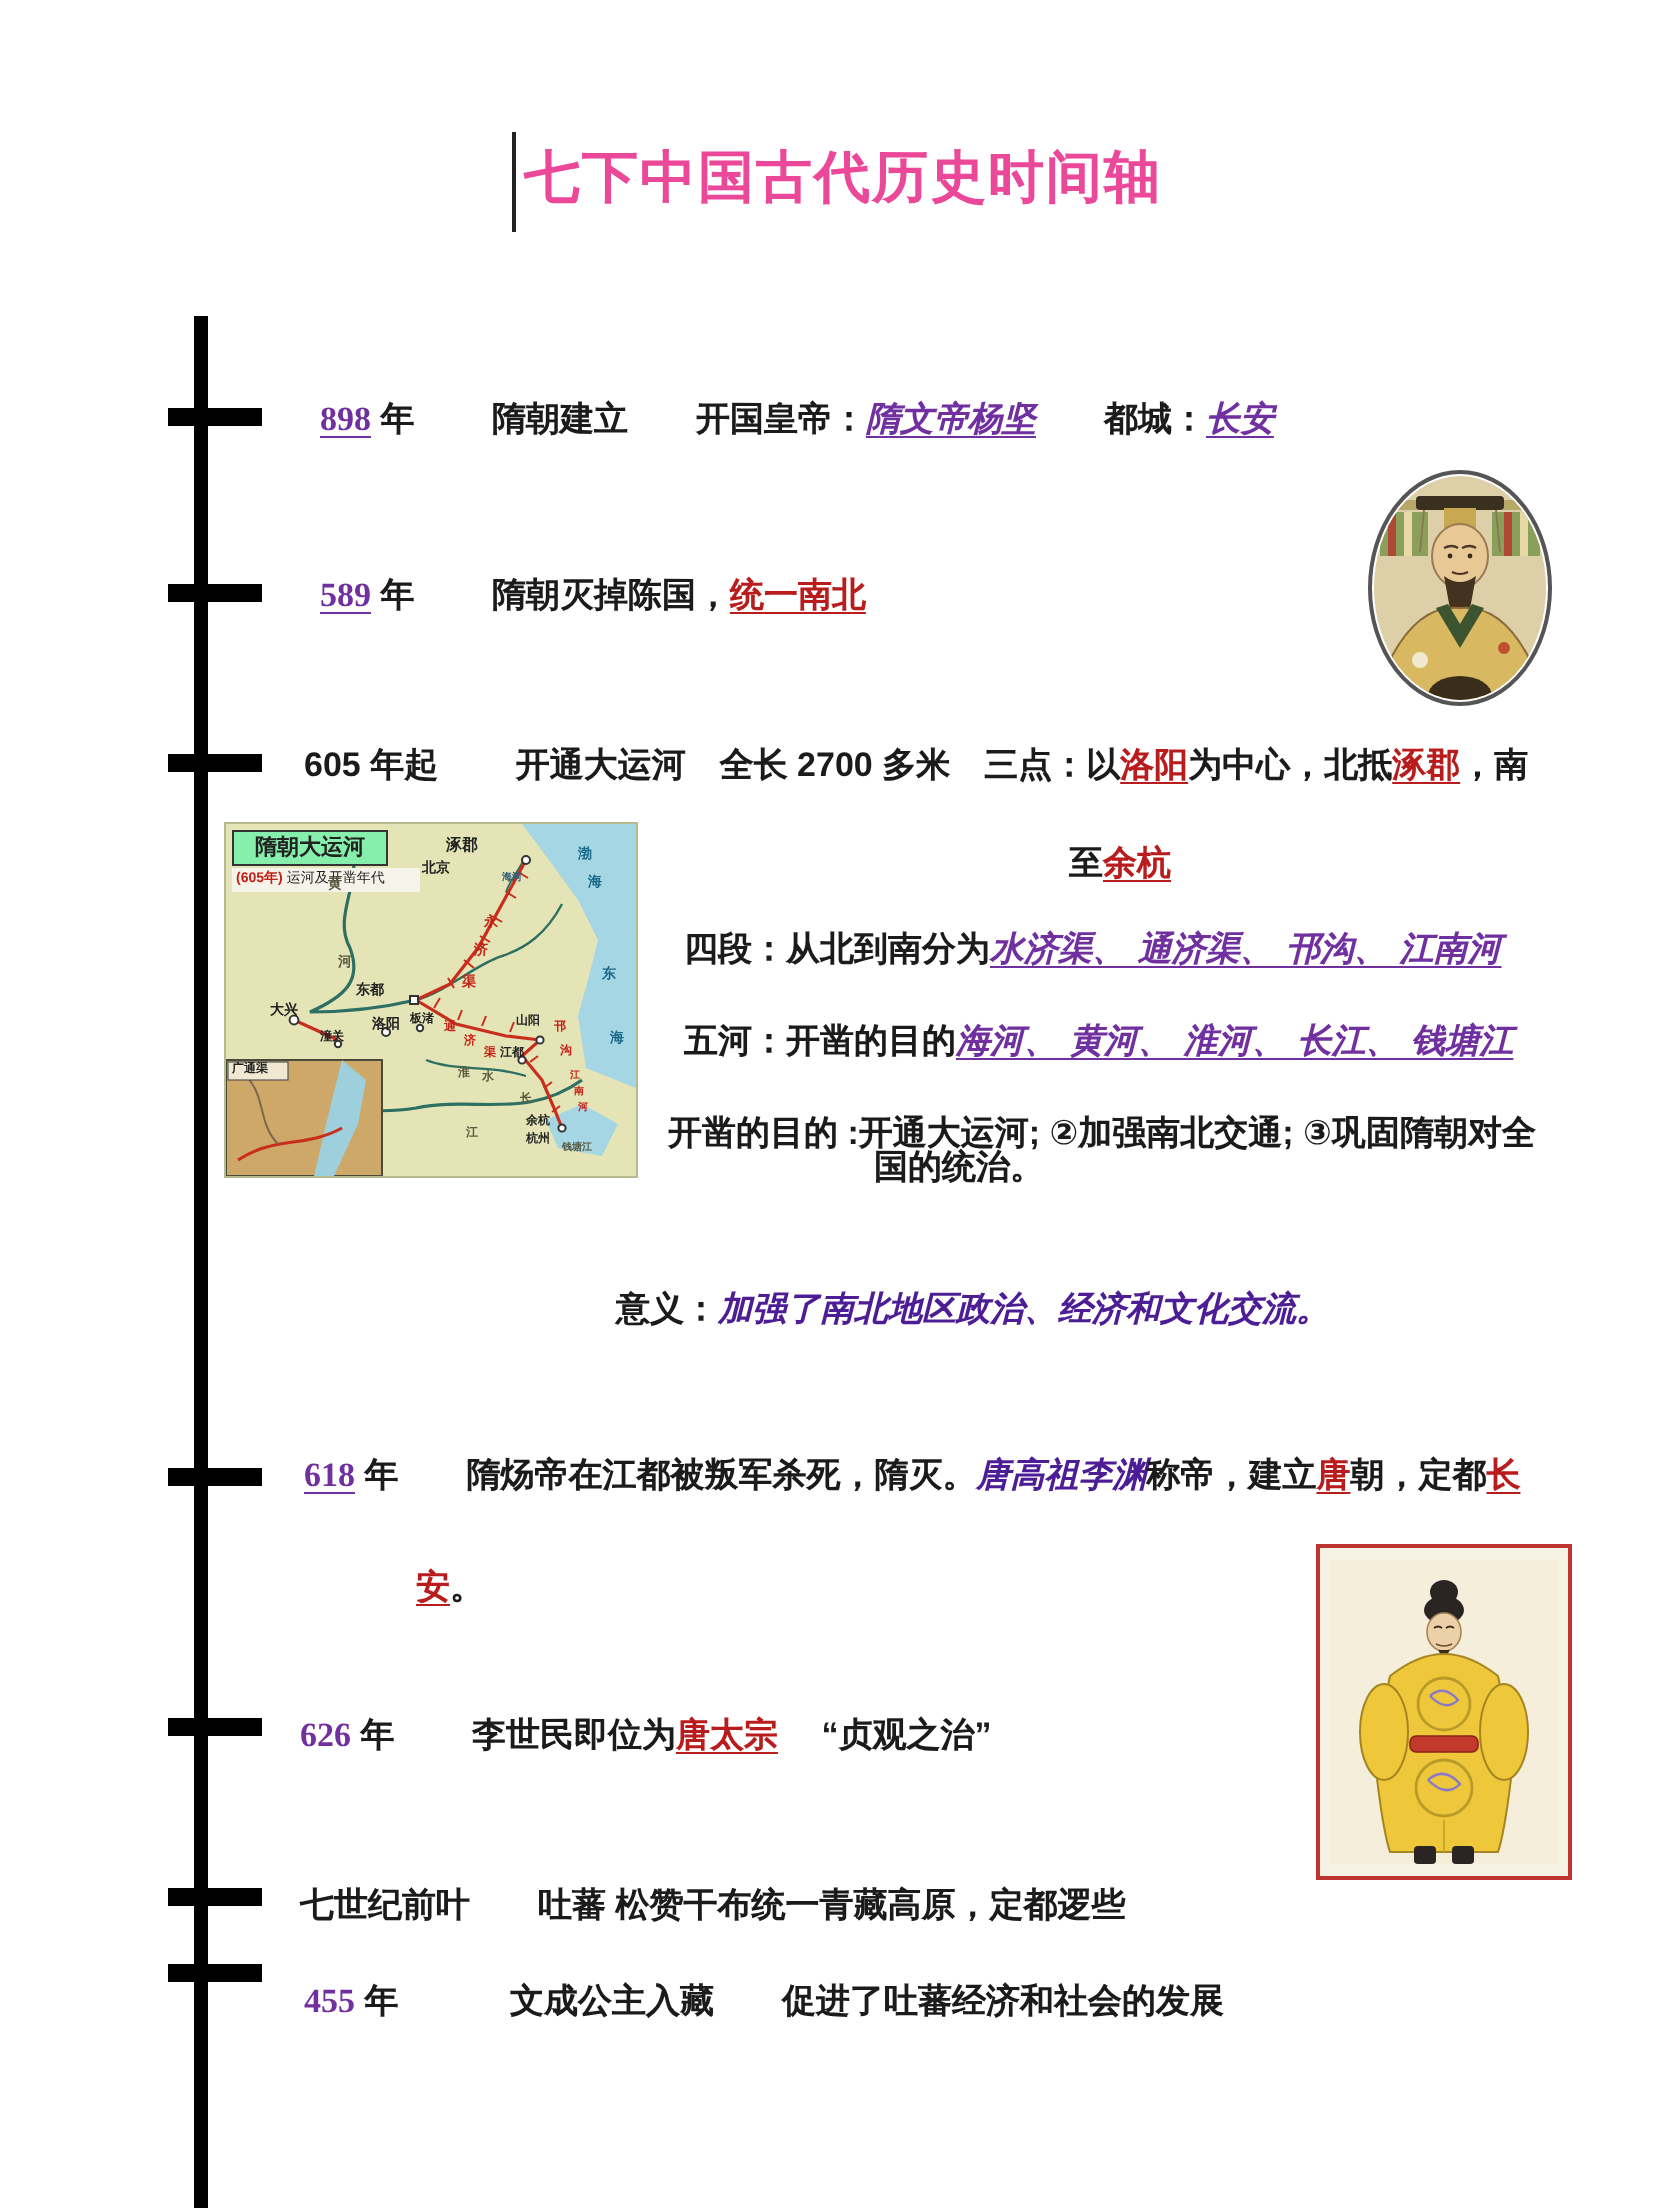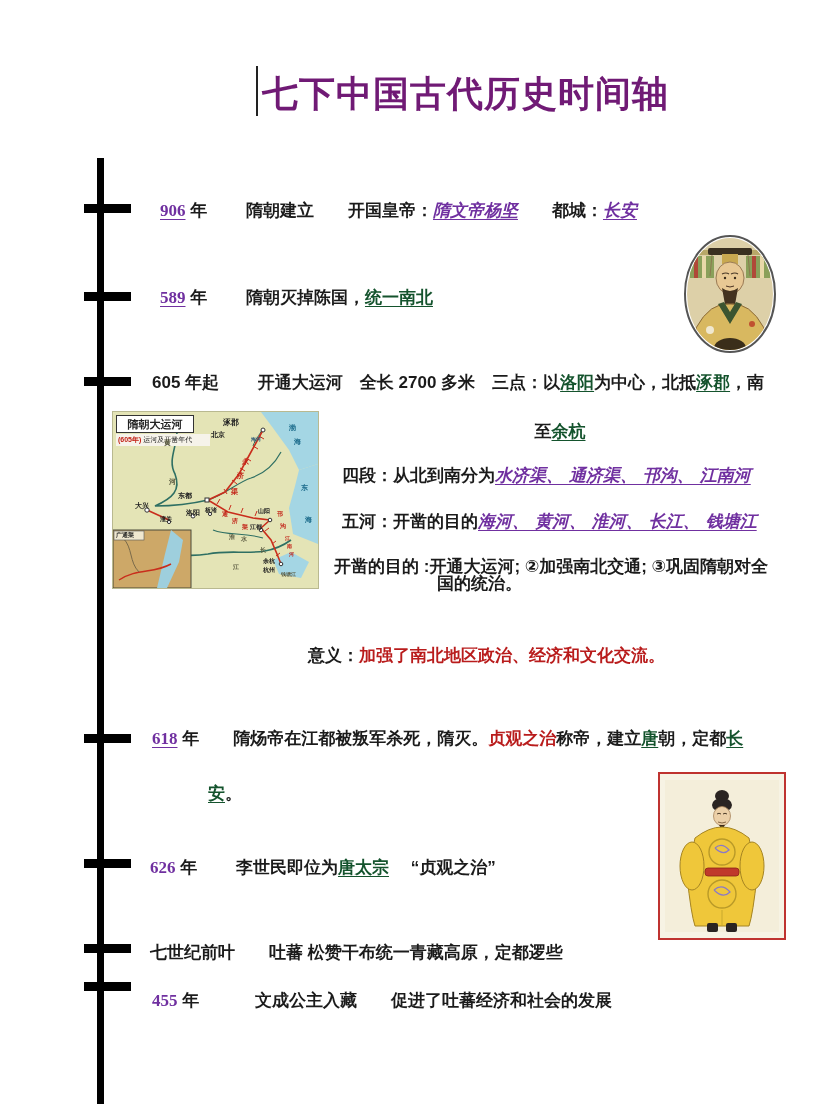--- a/index.html
+++ b/index.html
@@ -1,37 +1,37 @@
 <!DOCTYPE html>
 <html><head>
 <meta charset="utf-8">
 <style>
   html,body{margin:0;padding:0;}
   body{width:828px;height:1104px;position:relative;background:#ffffff;overflow:hidden;
        font-family:"Liberation Sans","DejaVu Sans",sans-serif;}
   .abs{position:absolute;}
   
-  #doc-title{left:262px;top:70px;font-size:36px;font-weight:bold;color:#701a75;letter-spacing:1px;}
+  #doc-title{left:262px;top:70px;font-size:28px;font-weight:bold;color:#ec4899;letter-spacing:1px;}
   #title-caret{left:256px;top:66px;width:2px;height:50px;background:#222;}
   
   #timeline-line{left:97px;top:158px;width:7px;height:946px;background:#000;}
   .tick{position:absolute;left:84px;width:47px;height:9px;background:#000;}
   
   .row{position:absolute;font-size:17px;line-height:24px;white-space:nowrap;}
   .sg-b  {color:#1b1b1b;font-weight:bold;}
   .sg-npu{color:#7030A0;font-weight:bold;font-family:"Liberation Serif",serif;text-decoration:underline;text-underline-offset:3px;}
   .sg-np {color:#7030A0;font-weight:bold;font-family:"Liberation Serif",serif;}
-  .sg-pu {color:#14532d;font-weight:bold;text-decoration:underline;text-underline-offset:3px;}
-  .sg-pk {color:#b91c1c;font-weight:bold;font-family:"DejaVu Serif","Liberation Serif",serif;}
+  .sg-pu {color:#b91c1c;font-weight:bold;text-decoration:underline;text-underline-offset:3px;}
+  .sg-pk {color:#4c1d95;font-weight:bold;font-style:italic;font-family:"DejaVu Serif","Liberation Serif",serif;}
   .sg-pku{color:#7030A0;font-weight:bold;font-style:italic;font-family:"DejaVu Serif","Liberation Serif",serif;text-decoration:underline;text-underline-offset:3px;}
   
   #canal-map{left:113px;top:412px;width:205px;height:176px;background:#e4e4b6;outline:1px solid #b9b990;}
   #canal-map svg{position:absolute;left:0;top:0;}
   .map-label{position:absolute;font-weight:bold;line-height:1;transform:translate(0,0);}
-  #map-title-box{left:3px;top:3px;width:76px;height:16px;background:#ffffff;border:1px solid #333;
+  #map-title-box{left:3px;top:3px;width:76px;height:16px;background:#86efac;border:1px solid #333;
                  font-size:11px;font-weight:bold;color:#222;font-family:"Liberation Serif",serif;
                  display:flex;align-items:center;justify-content:center;}
   #map-legend{left:3px;top:22px;width:92px;height:12px;background:#f6f3ea;font-size:7px;line-height:12px;
               display:flex;gap:2px;padding-left:2px;}
   #map-legend .yr{color:#c22015;font-weight:bold;}
   #map-legend .tx{color:#222;}
   
   #sui-portrait{left:682px;top:232px;width:96px;height:124px;}
   #tang-portrait{left:658px;top:772px;width:124px;height:164px;border:2px solid #bf3330;background:#f7f3e4;
                  display:flex;align-items:center;justify-content:center;}
@@ -45,30 +45,30 @@
 
 <div class="abs" id="timeline-line"></div>
 <div class="tick" style="top:204px"></div>
 <div class="tick" style="top:292px"></div>
 <div class="tick" style="top:377px"></div>
 <div class="tick" style="top:734px"></div>
 <div class="tick" style="top:859px"></div>
 <div class="tick" style="top:944px"></div>
 <div class="tick" style="top:982px"></div>
 
-<div class="row" style="left:160px;top:198px"><span class="sg-npu">906</span><span class="sg-b"> 年</span><span class="sg-b">　　 隋朝建立　　开国皇帝：</span><span class="sg-pku">隋文帝杨坚</span><span class="sg-b">　　都城：</span><span class="sg-pku">长安</span></div>
+<div class="row" style="left:160px;top:198px"><span class="sg-npu">898</span><span class="sg-b"> 年</span><span class="sg-b">　　 隋朝建立　　开国皇帝：</span><span class="sg-pku">隋文帝杨坚</span><span class="sg-b">　　都城：</span><span class="sg-pku">长安</span></div>
 <div class="row" style="left:160px;top:286px"><span class="sg-npu">589</span><span class="sg-b"> 年</span><span class="sg-b">　　 隋朝灭掉陈国，</span><span class="sg-pu">统一南北</span></div>
 <div class="row" style="left:152px;top:371px"><span class="sg-b">605 年起</span><span class="sg-b">　　 开通大运河　全长 2700 多米　三点：以</span><span class="sg-pu">洛阳</span><span class="sg-b">为中心，北抵</span><span class="sg-pu">涿郡</span><span class="sg-b">，南</span></div>
 <div class="row" style="left:340px;top:420px;width:440px;text-align:center"><span class="sg-b">至</span><span class="sg-pu">余杭</span></div>
 <div class="row" style="left:342px;top:463px"><span class="sg-b">四段：从北到南分为</span><span class="sg-pku">水济渠、 通济渠、 邗沟、 江南河</span></div>
 <div class="row" style="left:342px;top:509px"><span class="sg-b">五河：开凿的目的</span><span class="sg-pku">海河、 黄河、 淮河、 长江、 钱塘江</span></div>
 <div class="row" style="left:334px;top:555px"><span class="sg-b">开凿的目的 :开通大运河; ②加强南北交通; ③巩固隋朝对全</span></div>
 <div class="row" style="left:437px;top:572px"><span class="sg-b">国的统治。</span></div>
 <div class="row" style="left:308px;top:643px"><span class="sg-b">意义：</span><span class="sg-pk">加强了南北地区政治、经济和文化交流。</span></div>
-<div class="row" style="left:152px;top:726px"><span class="sg-npu">618</span><span class="sg-b"> 年</span><span class="sg-b">　　隋炀帝在江都被叛军杀死，隋灭。</span><span class="sg-pk">贞观之治</span><span class="sg-b">称帝，建立</span><span class="sg-pu">唐</span><span class="sg-b">朝，定都</span><span class="sg-pu">长</span></div>
+<div class="row" style="left:152px;top:726px"><span class="sg-npu">618</span><span class="sg-b"> 年</span><span class="sg-b">　　隋炀帝在江都被叛军杀死，隋灭。</span><span class="sg-pk">唐高祖李渊</span><span class="sg-b">称帝，建立</span><span class="sg-pu">唐</span><span class="sg-b">朝，定都</span><span class="sg-pu">长</span></div>
 <div class="row" style="left:208px;top:782px"><span class="sg-pu">安</span><span class="sg-b">。</span></div>
 <div class="row" style="left:150px;top:856px"><span class="sg-np">626</span><span class="sg-b"> 年</span><span class="sg-b">　　 李世民即位为</span><span class="sg-pu">唐太宗</span><span class="sg-b">　 “贞观之治”</span></div>
 <div class="row" style="left:150px;top:941px"><span class="sg-b">七世纪前叶</span><span class="sg-b">　　吐蕃 松赞干布统一青藏高原，定都逻些</span></div>
 <div class="row" style="left:152px;top:989px"><span class="sg-np">455</span><span class="sg-b"> 年</span><span class="sg-b">　　　 文成公主入藏</span><span class="sg-b">　　促进了吐蕃经济和社会的发展</span></div>
 
 <div class="abs" id="canal-map">
   <svg width="205" height="176" viewBox="0 0 205 176">
     <rect x="0" y="0" width="205" height="176" fill="#e4e4b6"></rect>
 
     <polygon points="148,0 205,0 205,52 186,58 176,38 160,16" fill="#a4d6e4"></polygon>

